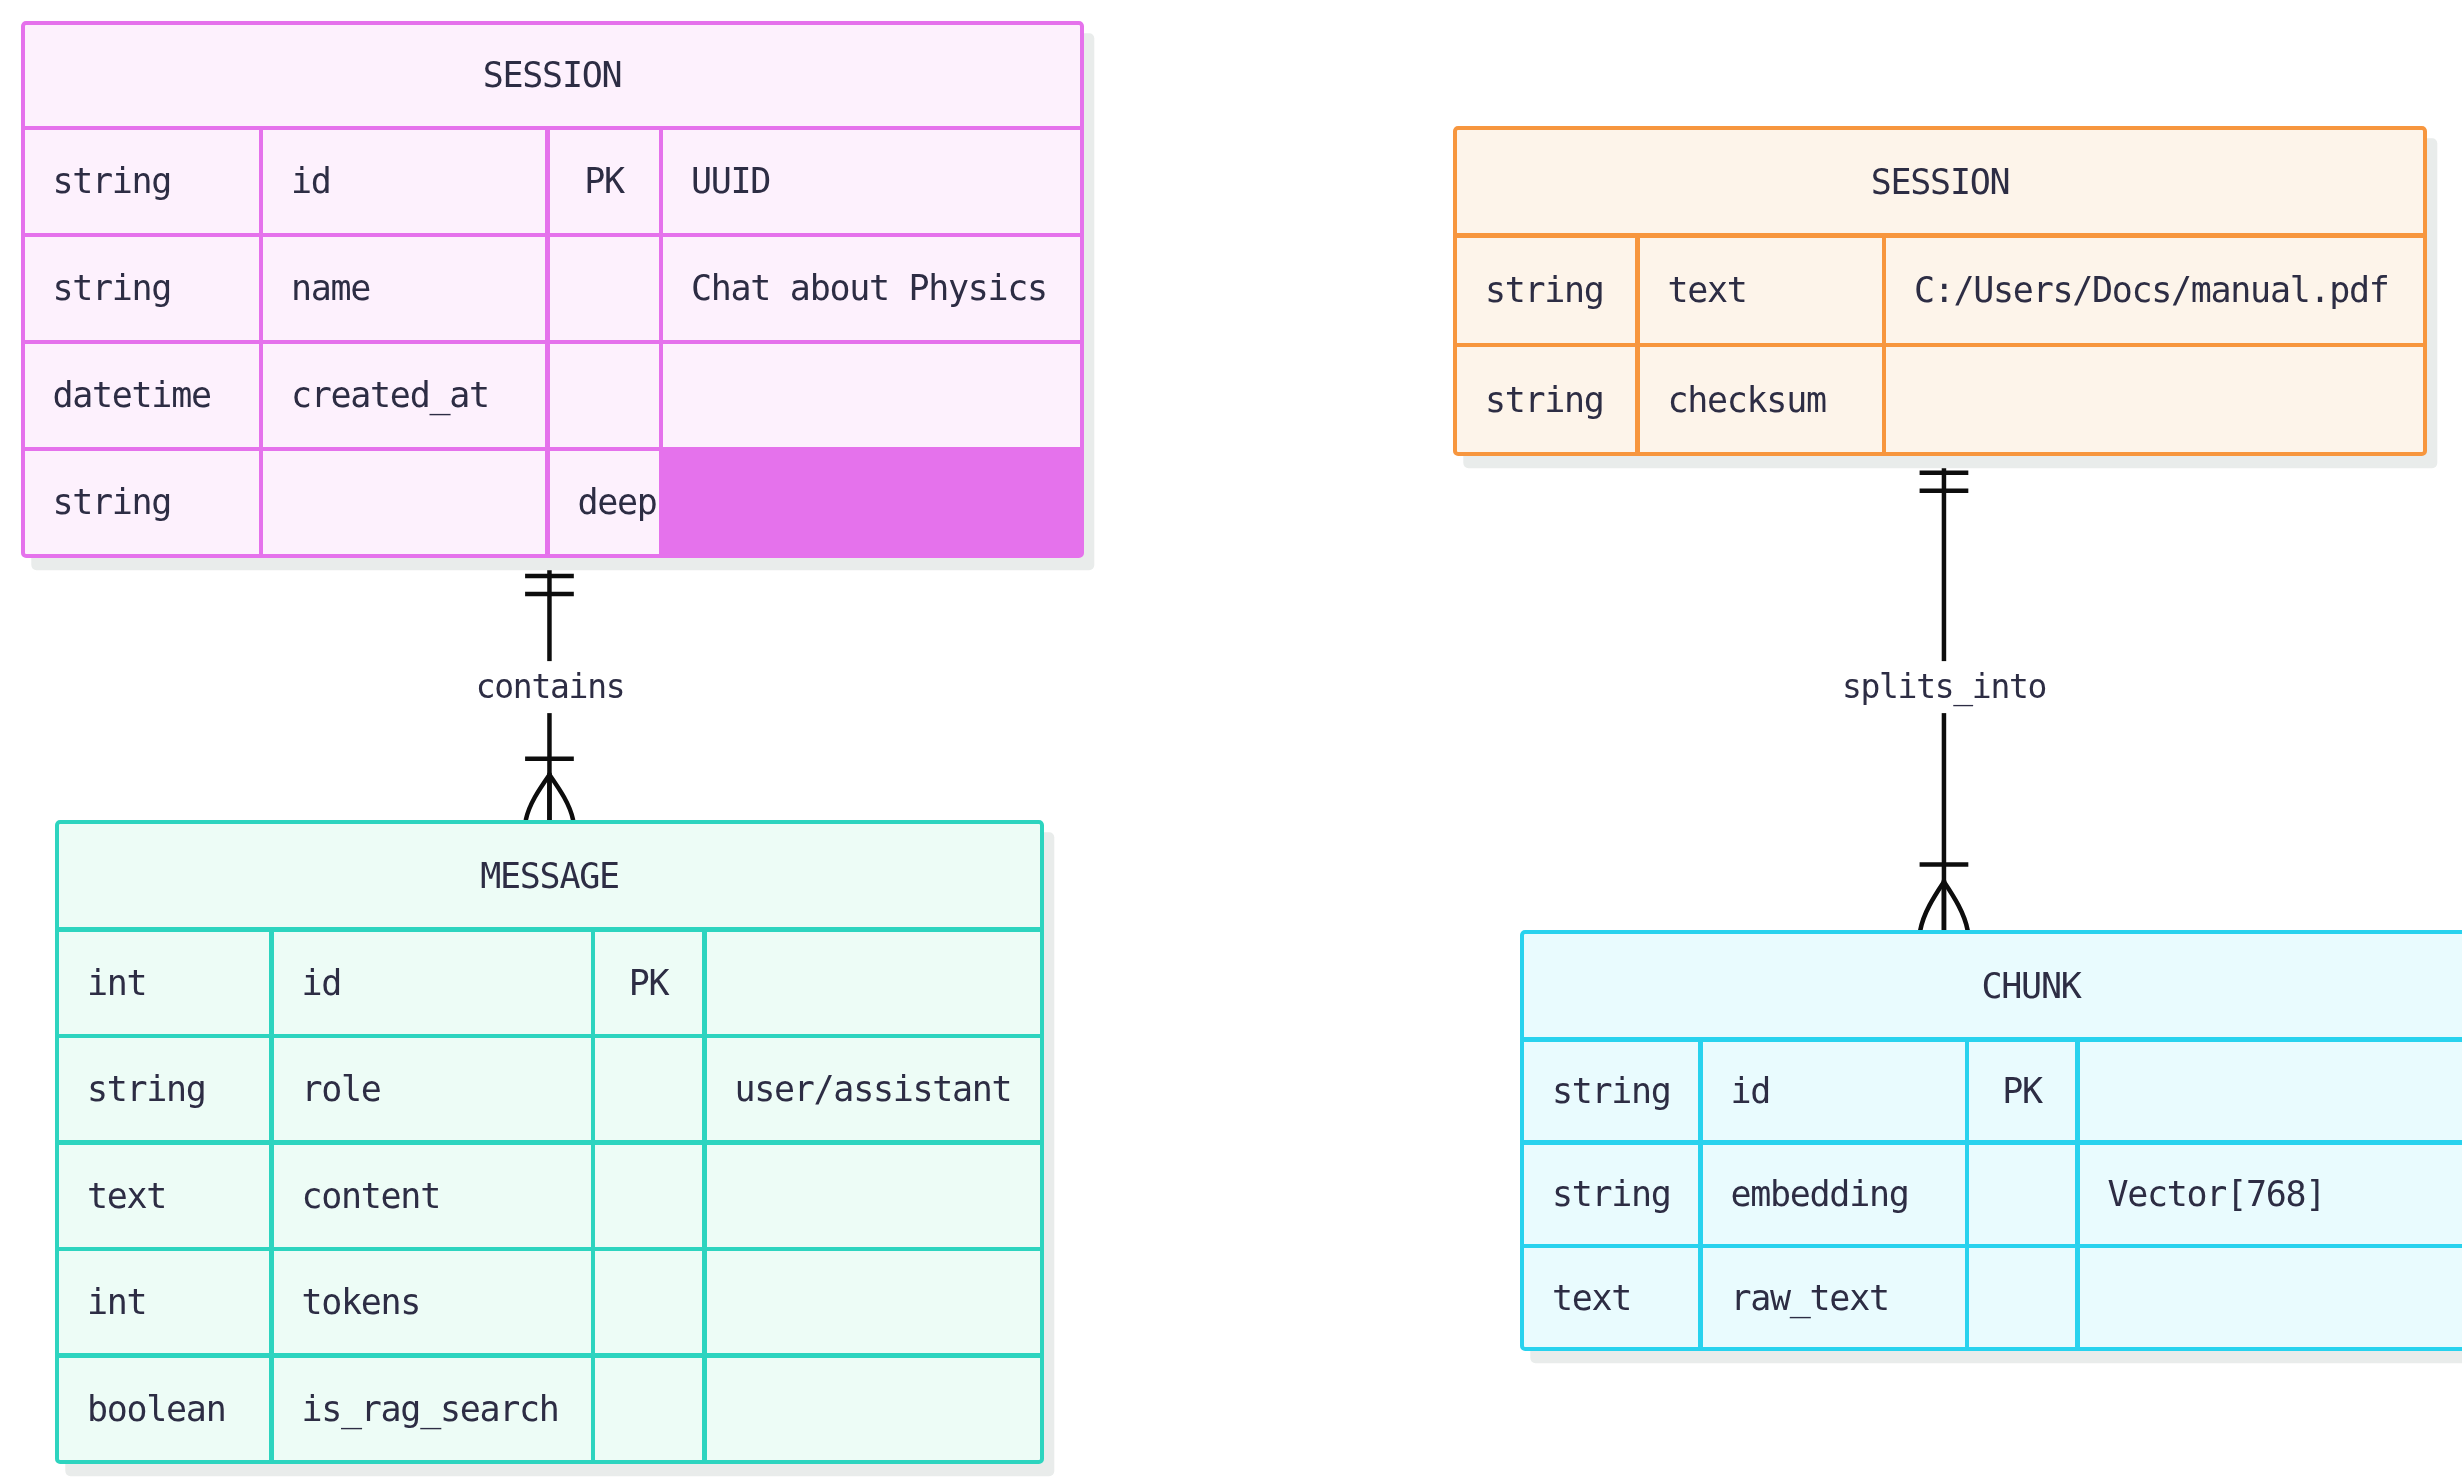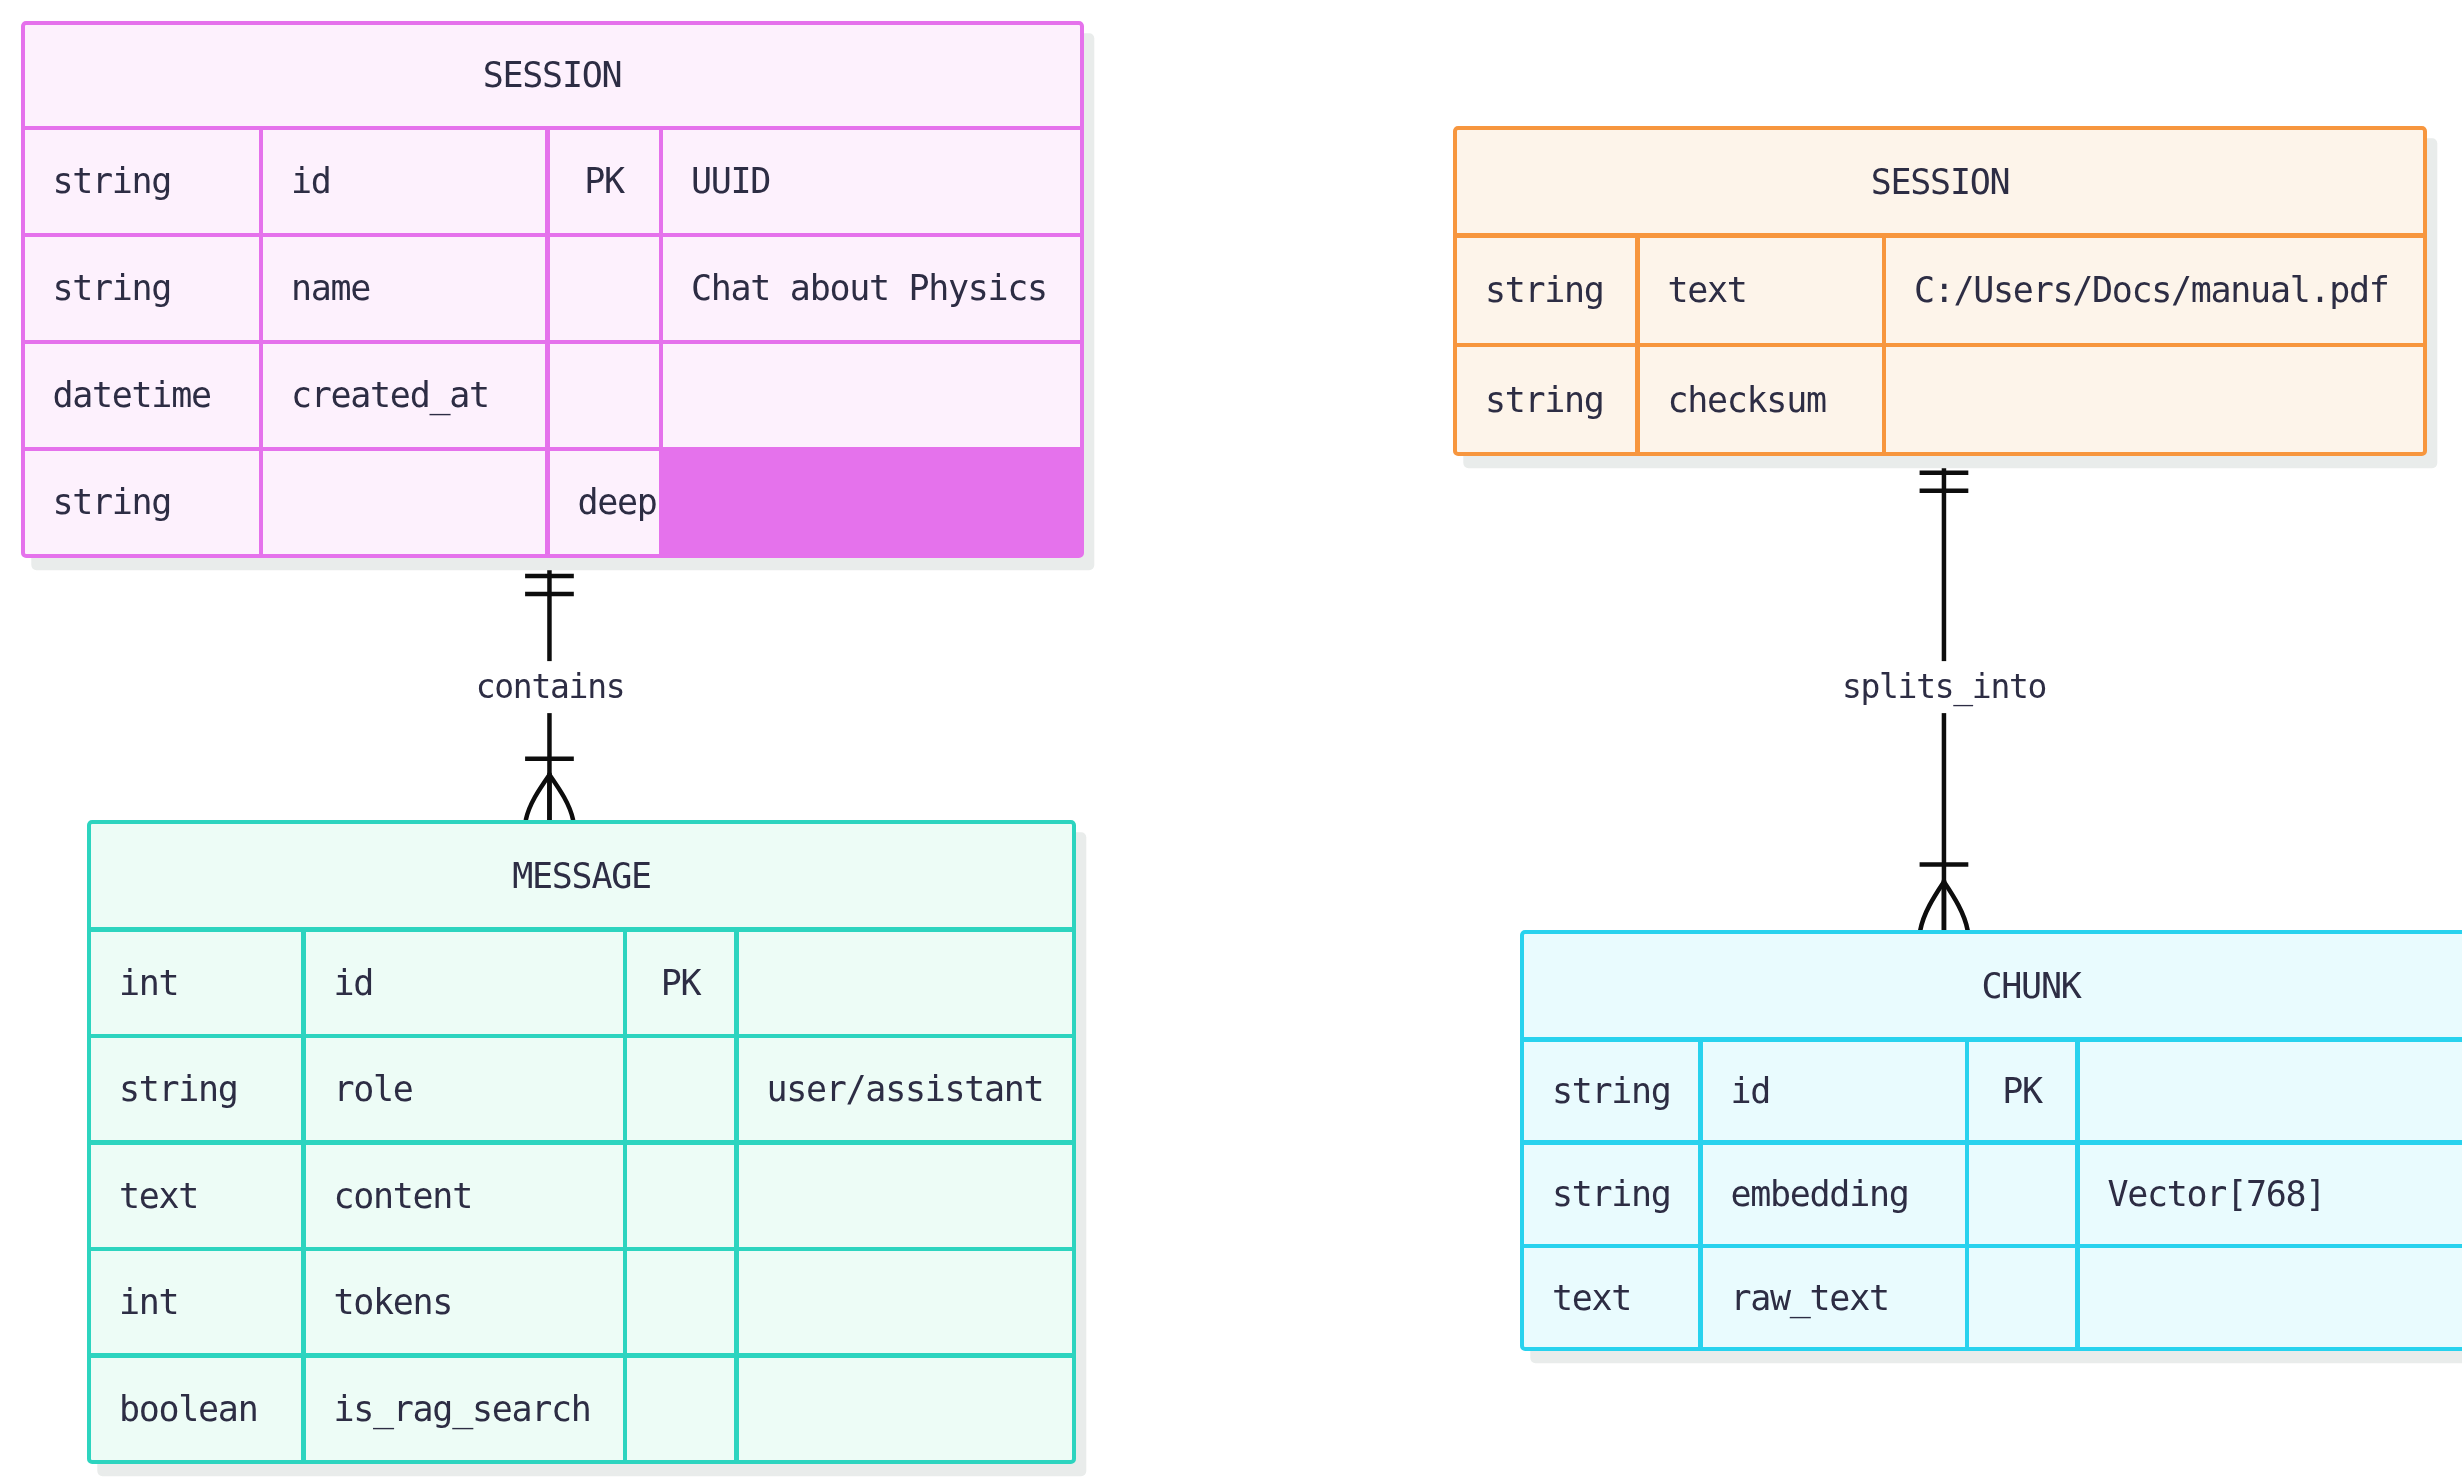--- a/index.html
+++ b/index.html
@@ -45,21 +45,21 @@
   }
   .cell.key {
     justify-content: center;
     padding: 14px;
   }
   .entity-session  { left: 20.5px;   top: 20.5px;   width: 1063px; height: 537px;
                      grid-template-columns: 234px 282px 109px 1fr;
                      grid-template-rows: 101px repeat(4, 1fr); }
   .entity-message  { left: 55px;   top: 820px; width: 989px; height: 644px;
                      grid-template-columns: 210px 317px 107px 1fr;
-                     grid-template-rows: 103px repeat(5, 1fr); margin-left: 32px; }
+                     grid-template-rows: 103px repeat(5, 1fr); }
   .entity-document { left: 1453px; top: 126px;  width: 974px; height: 330px;
                      grid-template-columns: 178px 242px 1fr;
                      grid-template-rows: 103px repeat(2, 1fr); }
   .entity-chunk    { left: 1520px; top: 930px; width: 1022px; height: 421px;
                      grid-template-columns: 174px 262px 106px 1fr;
                      grid-template-rows: 103px repeat(3, 1fr); }
   .rel-label {
     position: absolute;
     transform: translate(-50%, -50%);
     background: #ffffff;

